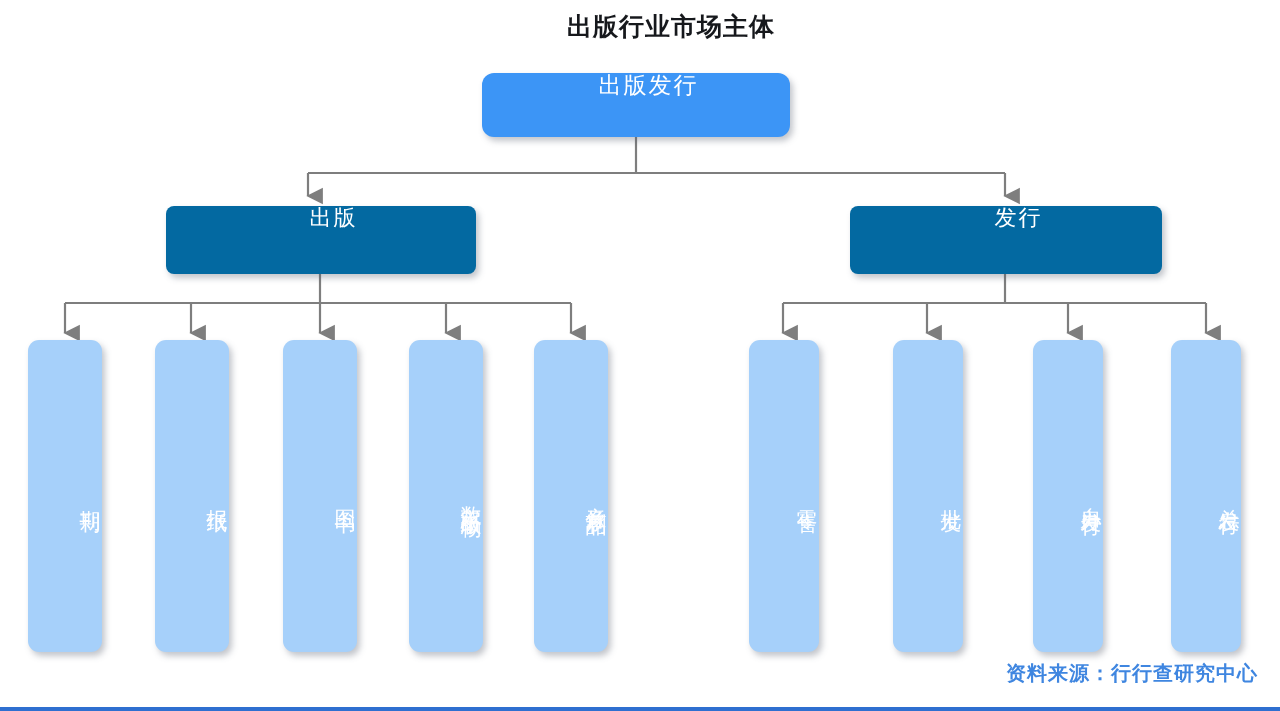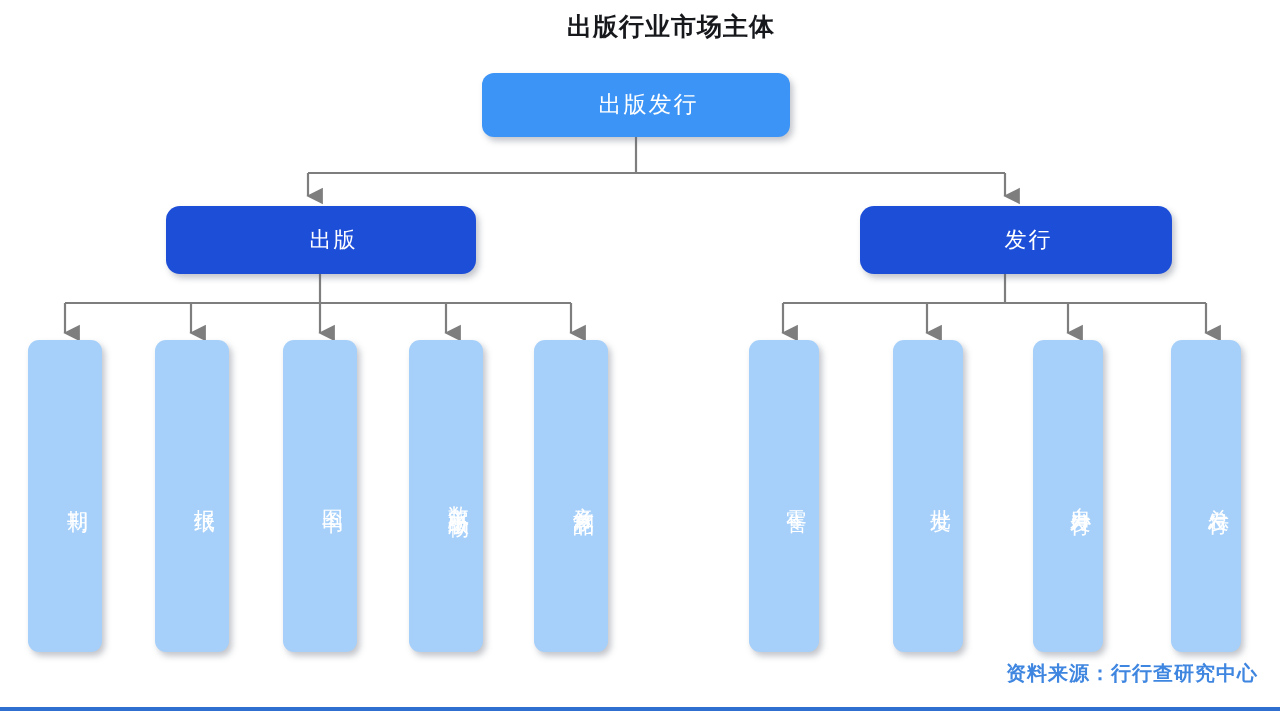--- a/index.html
+++ b/index.html
@@ -48,36 +48,35 @@
     height: 711px;
     pointer-events: none;
   }
 
   
   .node {
     position: absolute;
     box-sizing: border-box;
     color: #ffffff;
     display: flex;
-    align-items: center;
     justify-content: center;
     text-align: center;
     box-shadow: 3px 4px 6px rgba(80,90,105,0.35);
     line-height: 1.12;
     padding-left: 25px;
   }
   .node.root {
     background: #3c95f6;
     border-radius: 12px;
     font-size: 23px;
     letter-spacing: 2px;
   }
   .node.mid {
-    background: #1d4ed8;
-    border-radius: 14px;
+    background: #0369a1;
+    border-radius: 8px;
     font-size: 22px;
     letter-spacing: 2px;
   }
   .node.leaf {
     background: #a6d0fa;
     border-radius: 11px;
     font-size: 21px;
     letter-spacing: 2px;
     writing-mode: vertical-rl;
     text-orientation: upright;
@@ -140,21 +139,21 @@
   </svg>
 
   <div class="node root" style="left:482px; top:73px; width:308px; height:64px;">
     <span>出版发行</span>
   </div>
 
   <div class="node mid" style="left:166px; top:206px; width:310px; height:68px;">
     <span>出版</span>
   </div>
 
-  <div class="node mid" style="left:850px; top:206px; width:312px; height:68px;margin-left:10px;">
+  <div class="node mid" style="left:850px; top:206px; width:312px; height:68px;">
     <span>发行</span>
   </div>
 
   <div class="node leaf" style="left:28px; top:340px; width:74px; height:312px;">
     <span class="vlabel">期刊</span>
   </div>
 
   <div class="node leaf" style="left:155px; top:340px; width:74px; height:312px;">
     <span class="vlabel">报纸</span>
   </div>

